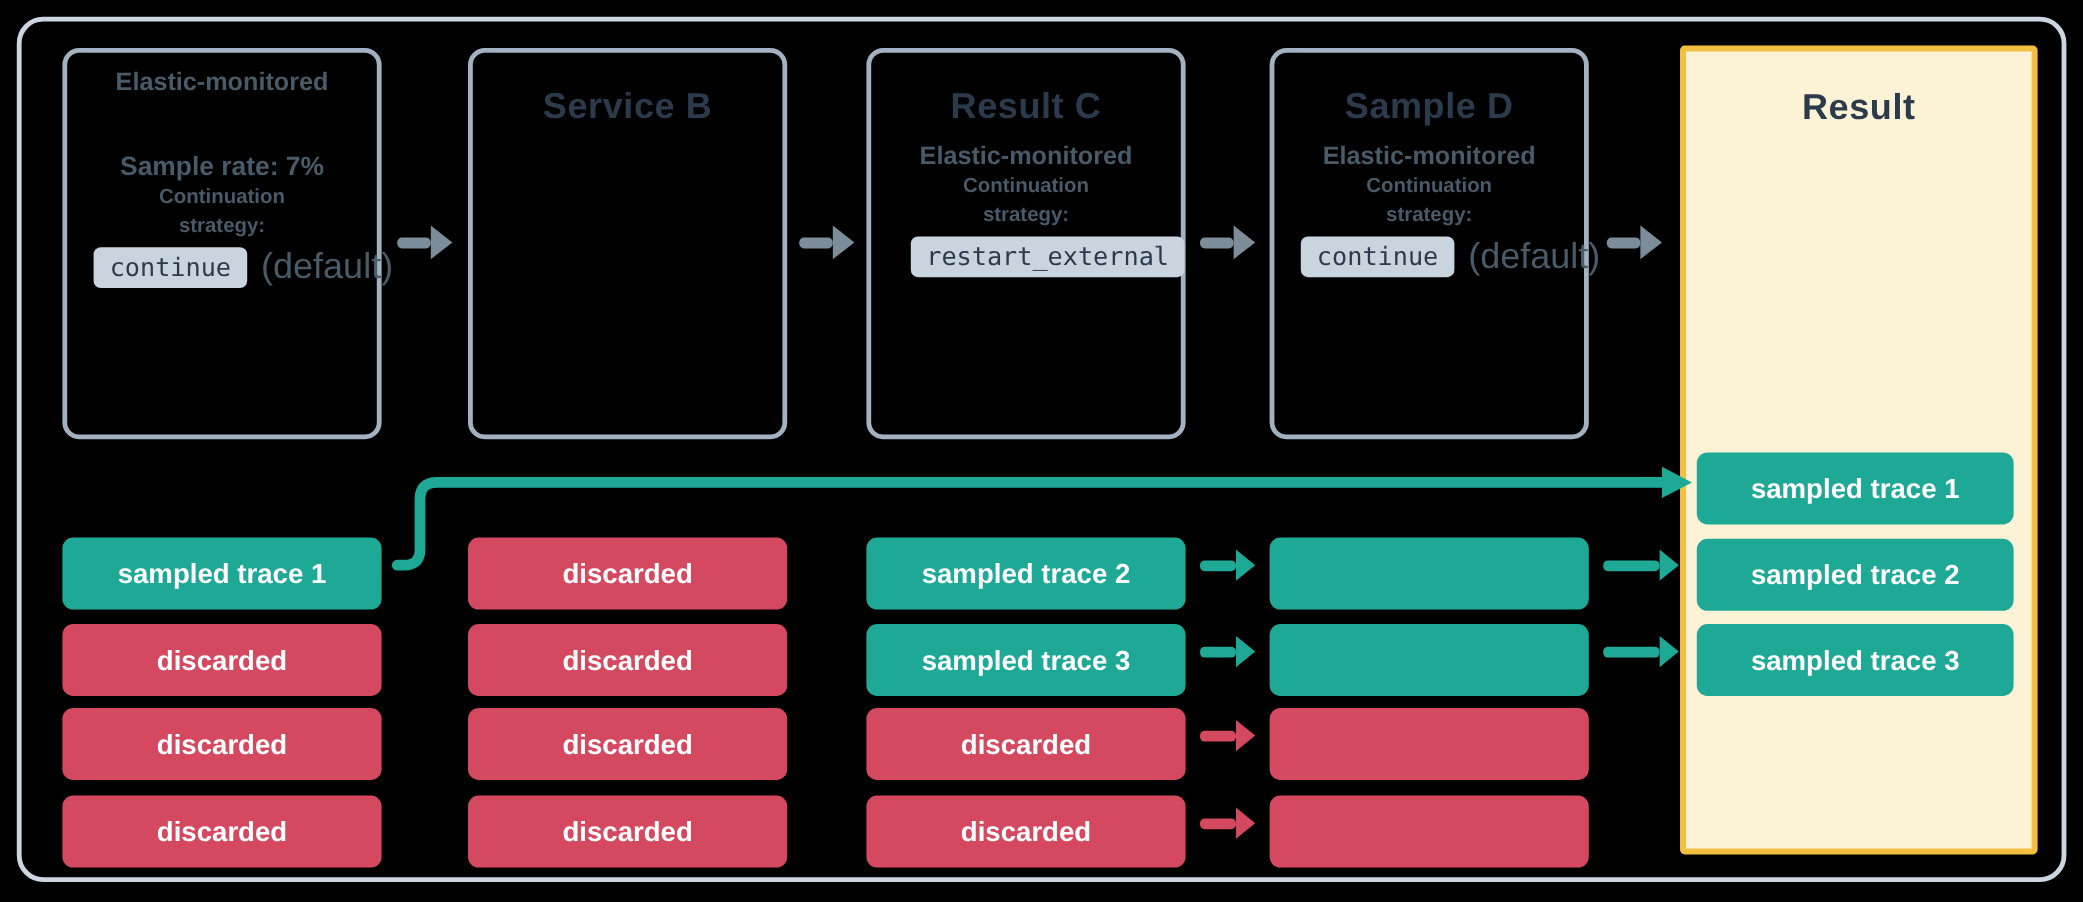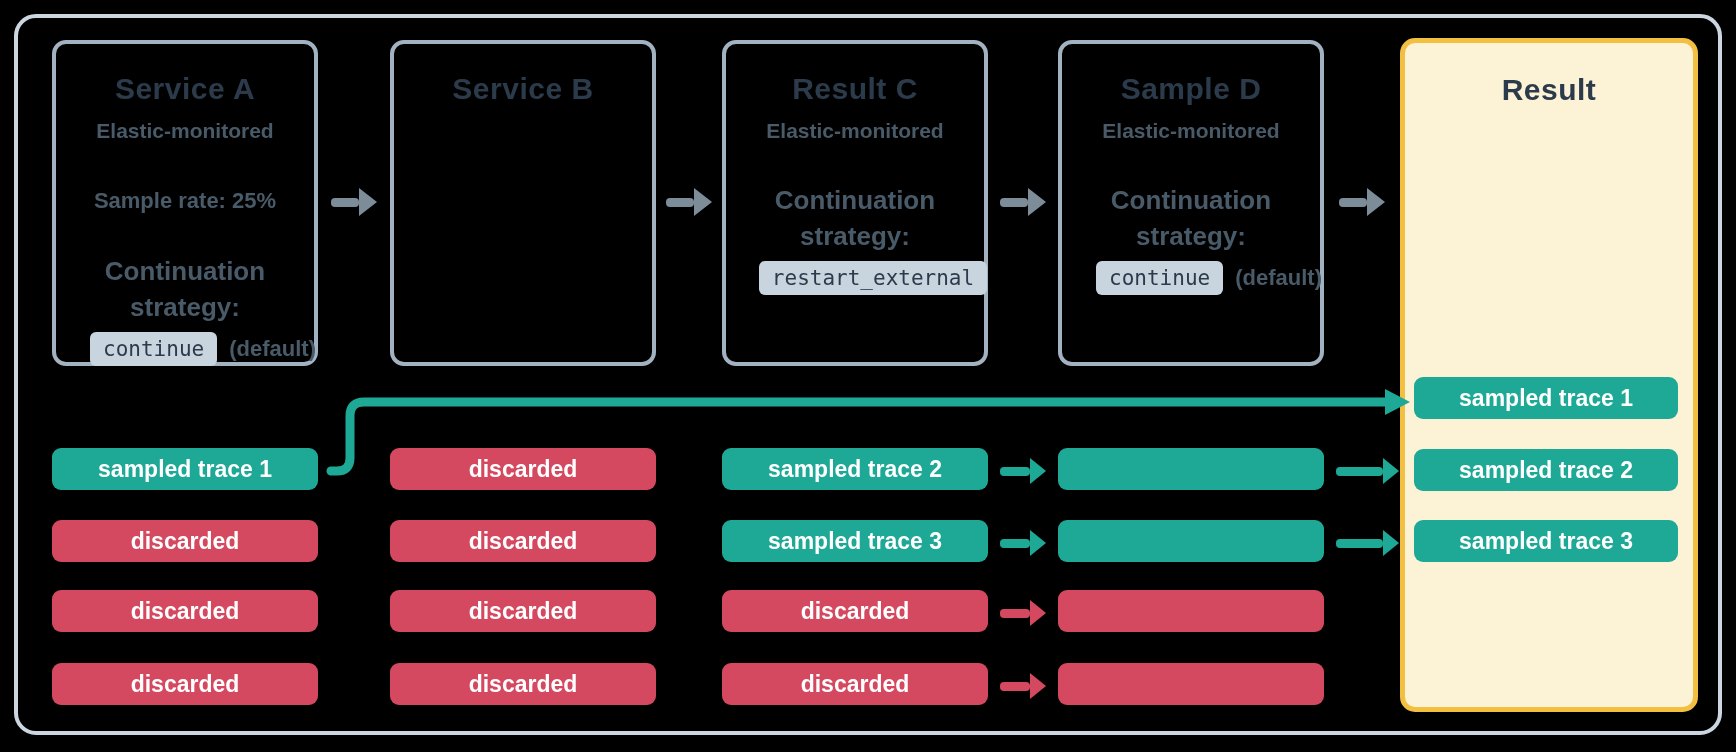--- a/index.html
+++ b/index.html
@@ -11,56 +11,55 @@
     position:absolute;left:14px;top:14px;width:1708px;height:721px;
     box-sizing:border-box;border:4px solid var(--frame-border);border-radius:22px;
   }
   .service-box{
     position:absolute;top:40px;width:266px;height:326px;box-sizing:border-box;
     border:4px solid var(--service-border);border-radius:14px;text-align:center;
   }
   .service-title{margin-top:28px;font-size:30px;font-weight:700;color:var(--title-text);letter-spacing:.5px;}
   .service-subtitle{margin-top:13px;font-size:21px;font-weight:600;color:var(--body-text);}
   .service-sample{margin-top:45px;font-size:22px;font-weight:600;color:var(--body-text);}
-  .service-cont{margin-top:39px;font-size:26px;font-weight:600;color:var(--body-text);line-height:1.4;}
+  .service-cont{font-size:17px;font-weight:600;color:var(--body-text);line-height:1.4;}
   .chip-row{margin-top:6px;display:flex;justify-content:center;align-items:center;gap:12px;padding-left:36px;}
   .chip{
     font-family:"DejaVu Sans Mono", monospace;font-size:21px;color:var(--title-text);
     background:var(--chip-bg);padding:5px 13px;border-radius:6px;white-space:nowrap;
   }
-  .chip-note{font-size:22px;font-weight:700;color:var(--body-text);white-space:nowrap;}
+  .chip-note{font-size:30px;font-weight:400;color:var(--body-text);white-space:nowrap;}
   .result-box{
     position:absolute;left:1400px;top:38px;width:298px;height:674px;box-sizing:border-box;
-    background:var(--result-fill);border:5px solid var(--result-border);border-radius:15px;text-align:center;
+    background:var(--result-fill);border:5px solid var(--result-border);border-radius:4px;text-align:center;
   }
   .result-title{margin-top:30px;font-size:30px;font-weight:700;color:var(--title-text);letter-spacing:.5px;}
   .pill{
-    position:absolute;height:42px;border-radius:9px;box-sizing:border-box;
+    position:absolute;height:60px;border-radius:9px;box-sizing:border-box;
     display:flex;align-items:center;justify-content:center;
     font-size:23px;font-weight:600;color:var(--pill-text);white-space:nowrap;
   }
   .pill.sampled{background:var(--sampled);}
   .pill.discarded{background:var(--discarded);}
   .harrow{position:absolute;display:flex;align-items:center;}
   .harrow .shaft{height:9px;border-radius:4px;}
   .harrow .head{width:0;height:0;border-top:13px solid transparent;border-bottom:13px solid transparent;}
   .harrow.big .head{border-top-width:14px;border-bottom-width:14px;}
   .connector-svg{position:absolute;left:0;top:0;pointer-events:none;}
 </style>
 </head>
 <body>
 
 <div id="stage" style="--sampled: #1EA997; --discarded: #D4495F; --result-border: #F3BF40; --result-fill: #FCF2D5; --service-border: #A2B2C1; --frame-border: #CBD6E0; --title-text: #2C3B4B; --body-text: #495A68; --chip-bg: #C8D4DE; --pill-text: #FFFFFF; background: rgb(0, 0, 0);">
   <div class="frame"></div>
 
   <div id="services-layer">
       <div class="service-box" style="left: 52px;">
-        <div class="service-title">Service A</div>
         <div class="service-subtitle">Elastic-monitored</div>
-        <div class="service-sample">Sample rate: 25%</div>
+        <div class="service-sample">Sample rate: 7%</div>
         <div class="service-cont">
           <div>Continuation</div>
           <div>strategy:</div>
         </div>
         <div class="chip-row">
           <span class="chip">continue</span>
           <span class="chip-note">(default)</span>
         </div>
       </div>
       <div class="service-box" style="left: 390px;">

